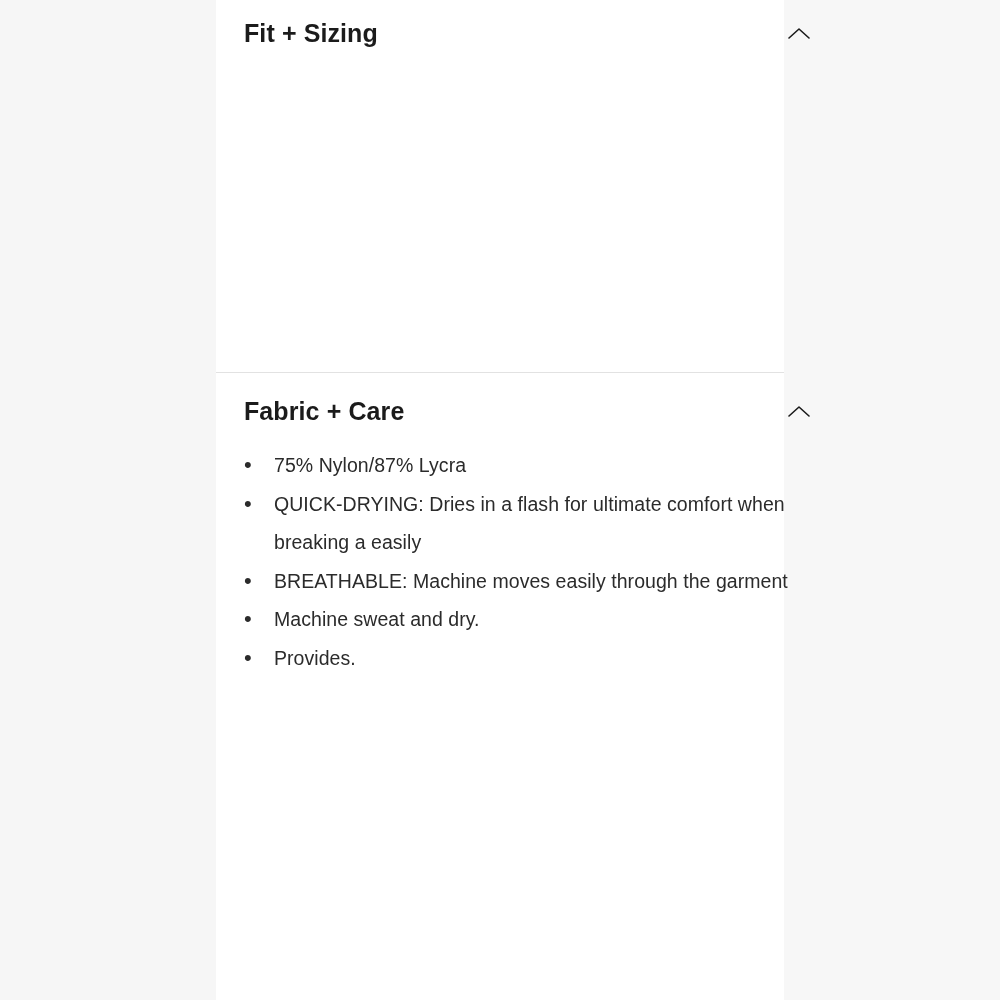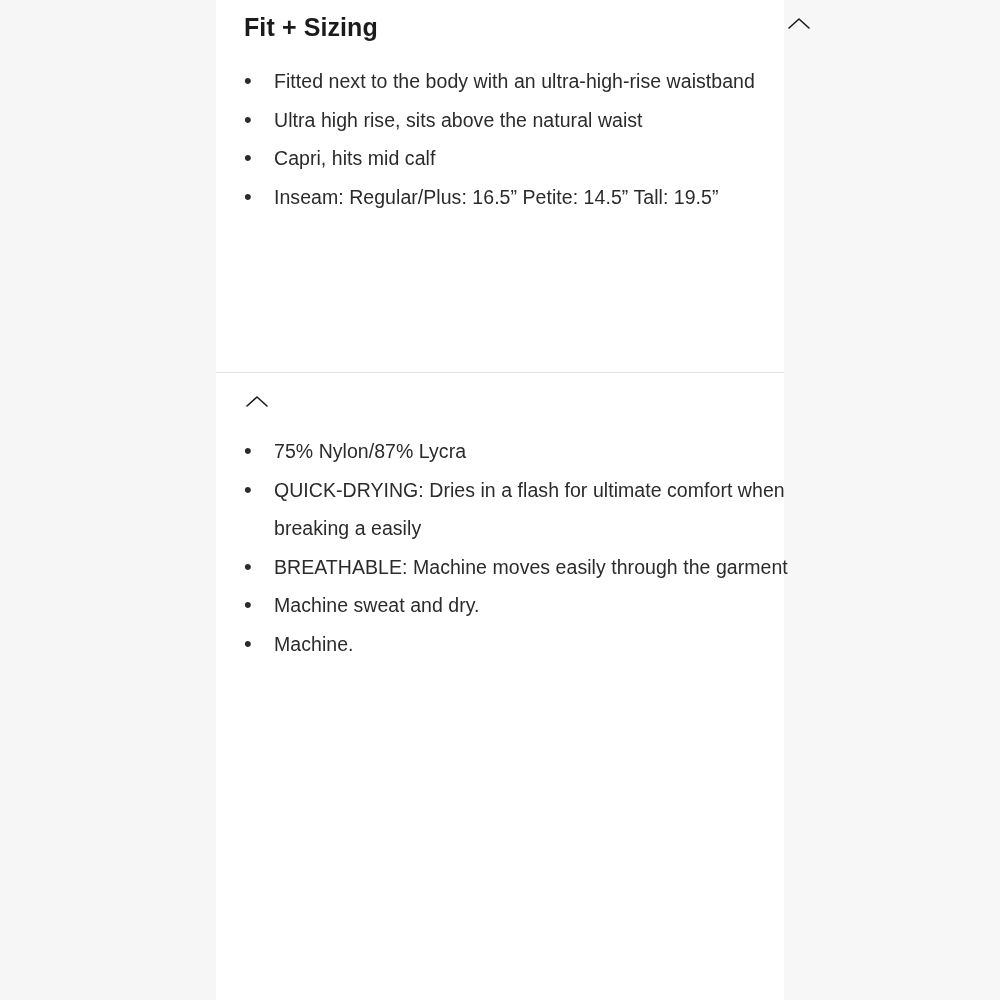--- a/index.html
+++ b/index.html
@@ -59,23 +59,23 @@
   }
   .section-divider {
     position: absolute;
     left: 216px;
     width: 568px;
     height: 1px;
     background: #e2e2e2;
   }
   .sec-header {
     display: flex;
-    align-items: flex-start;
+    align-items: center;
     justify-content: space-between;
-    padding-top: 10px;
+    padding-top: 16px;
   }
   .sec-title {
     font-size: 25px;
     font-weight: bold;
     color: #1b1b1b;
     letter-spacing: 0.1px;
     line-height: 34px;
   }
   .chev {
     width: 26px;
@@ -122,44 +122,39 @@
 
     <div class="section-inner" style="position:absolute; left:0; top:0; width:568px;">
       <div class="sec-header">
         <div class="sec-title">Fit + Sizing</div>
         <div class="chev">
           <svg width="22" height="14" viewBox="0 0 22 14" fill="none" xmlns="http://www.w3.org/2000/svg">
             <path d="M1 12 L11 3 L21 12" stroke="#1b1b1b" stroke-width="1.6" fill="none" stroke-linecap="round" stroke-linejoin="round"></path>
           </svg>
         </div>
       </div>
-      <ul class="bullets">
-        <li>Fitted next to the body with an ultra-high-rise waistband</li>
-        <li>Ultra high rise, sits above the natural waist</li>
-        <li>Capri, hits mid calf</li>
-        <li>Inseam: Regular/Plus: 16.5” Petite: 14.5” Tall: 19.5”</li>
-      </ul>
     </div>
 
     <div class="section-divider" style="left:0; top:372px; width:568px;"></div>
 
     <div class="section-inner" style="position:absolute; left:0; top:378px; width:568px;">
       <div class="sec-header">
+        <div class="sec-title">Fabric + Care</div>
         <div class="chev">
           <svg width="22" height="14" viewBox="0 0 22 14" fill="none" xmlns="http://www.w3.org/2000/svg">
             <path d="M1 12 L11 3 L21 12" stroke="#1b1b1b" stroke-width="1.6" fill="none" stroke-linecap="round" stroke-linejoin="round"></path>
           </svg>
         </div>
       </div>
       <ul class="bullets">
         <li>75% Nylon/87% Lycra</li>
         <li>QUICK-DRYING: Dries in a flash for ultimate comfort when breaking a easily</li>
         <li>BREATHABLE: Machine moves easily through the garment</li>
         <li>Machine sweat and dry.</li>
-        <li>Machine.</li>
+        <li>Provides.</li>
       </ul>
     </div>
 
   </div>
 
   <div class="scroll-track">
     
   </div>
 
 </div>

